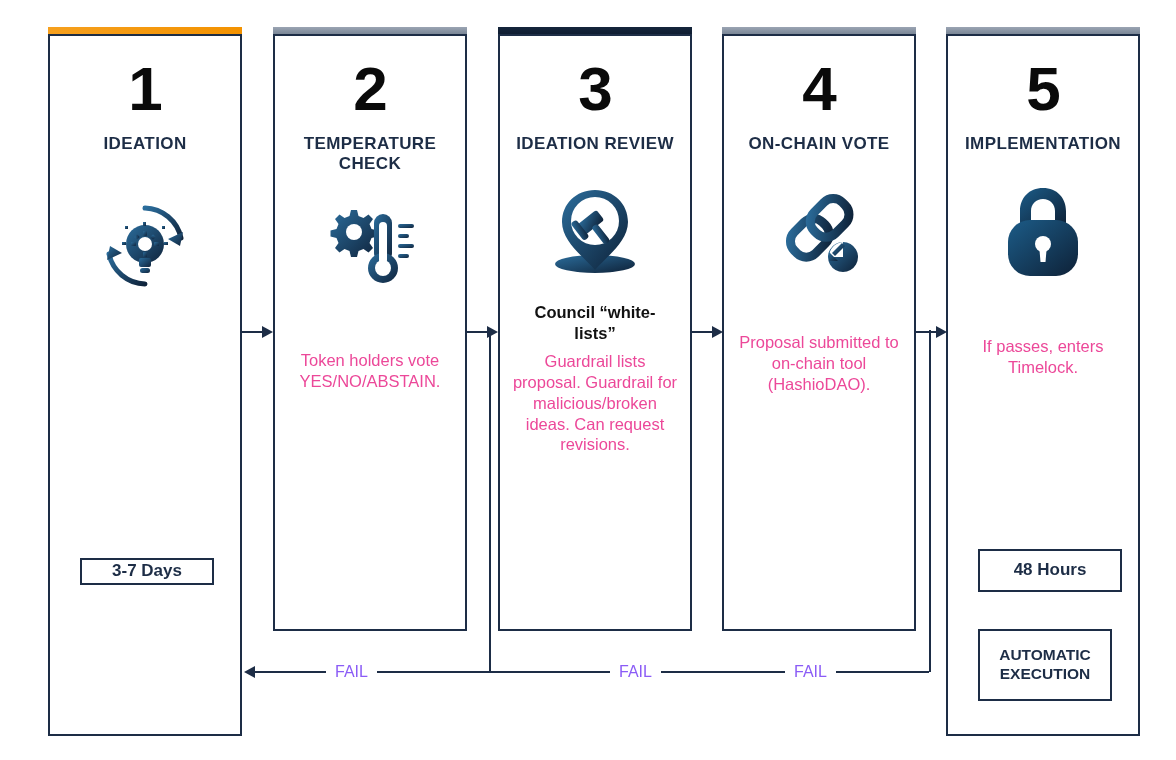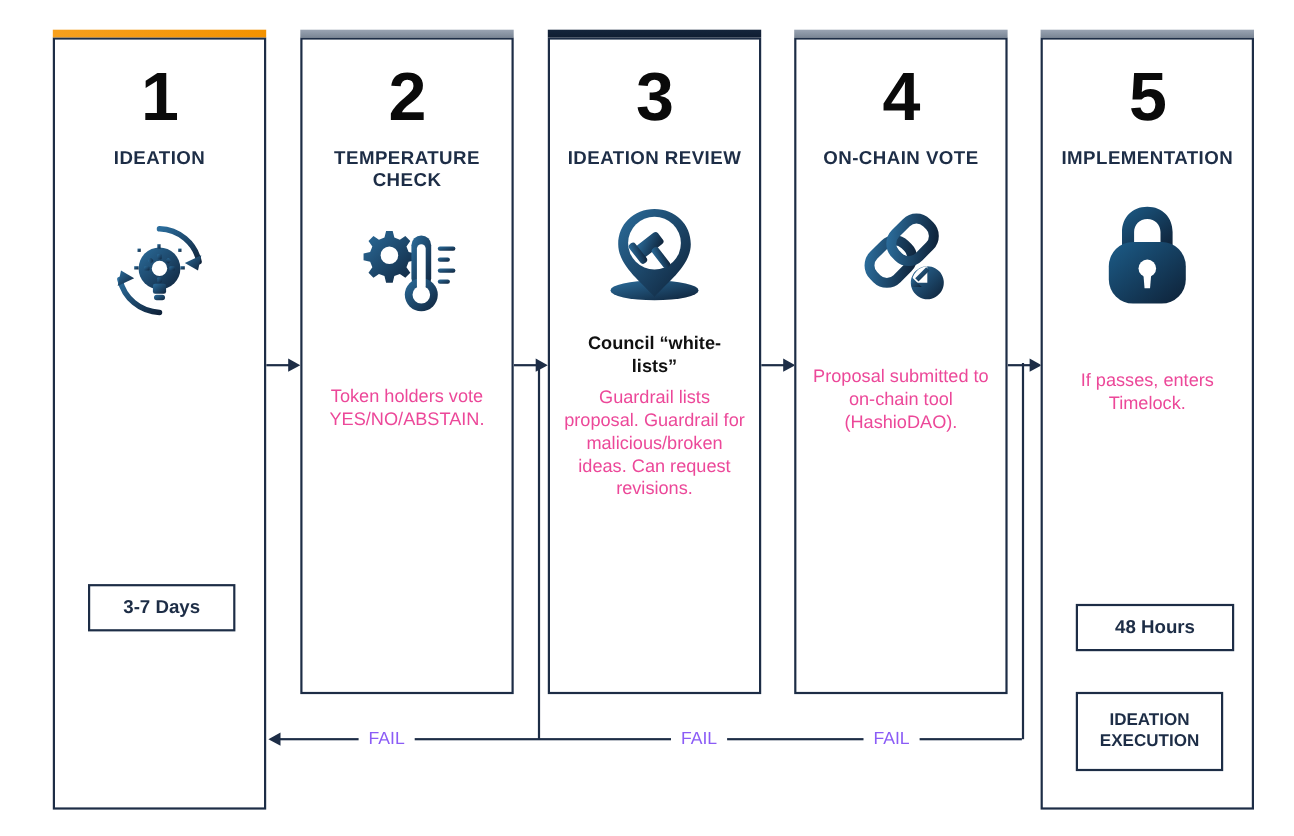--- a/index.html
+++ b/index.html
@@ -180,21 +180,21 @@
           <rect x="30" y="28" width="3" height="3"></rect>
           <rect x="67" y="28" width="3" height="3"></rect>
           <rect x="27" y="44" width="4" height="3"></rect>
           <rect x="69" y="44" width="4" height="3"></rect>
           <rect x="48" y="24" width="3" height="4"></rect>
         </g>
       </svg>
     </div>
 
 
-    <div class="badge" style="position:absolute; left:30px; top:495px; width:134px; height:43px;">3-7 Days</div>
+    <div class="badge" style="position:absolute; left:30px; top:522px; width:134px; height:27px;">3-7 Days</div>
   </div>
 
   <div class="card" id="card-2">
     <div class="card-topbar tb-gray"></div>
 
     <div class="step-num num-row">2</div>
     <div class="step-title title-row" style="width:170px;">TEMPERATURE CHECK</div>
 
     <div class="icon-wrap" style="margin-top:28px;">
       <svg width="98" height="88" viewBox="0 0 98 88">
@@ -300,16 +300,16 @@
         <rect x="8" y="38" width="70" height="56" rx="22" fill="url(#g5)"></rect>
         <circle cx="43" cy="62" r="8" fill="#ffffff"></circle>
         <path d="M39 62 l8 0 -1.5 18 -5 0 z" fill="#ffffff"></path>
       </svg>
     </div>
 
     <div class="card-body" style="margin-top:56px; width:168px;">If passes, enters Timelock.</div>
 
     <div class="badge" style="position:absolute; left:30px; top:513px; width:144px; height:43px;">48 Hours</div>
 
-    <div class="badge" style="position:absolute; left:30px; top:593px; width:134px; height:72px; font-size:15.5px;">IDEATION EXECUTION</div>
+    <div class="badge" style="position:absolute; left:30px; top:593px; width:134px; height:72px; font-size:15.5px;">AUTOMATIC EXECUTION</div>
   </div>
 
 </div>
 
 </body></html>

